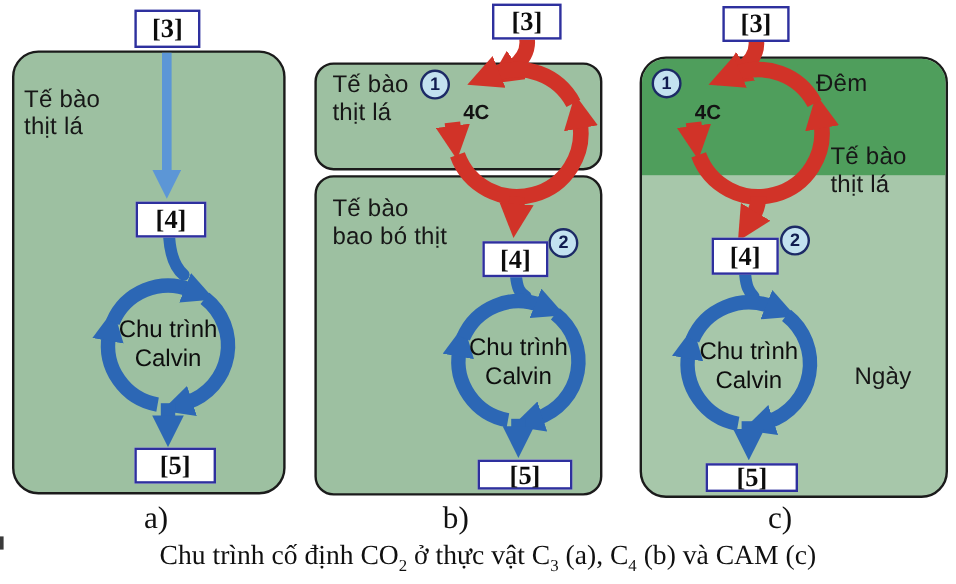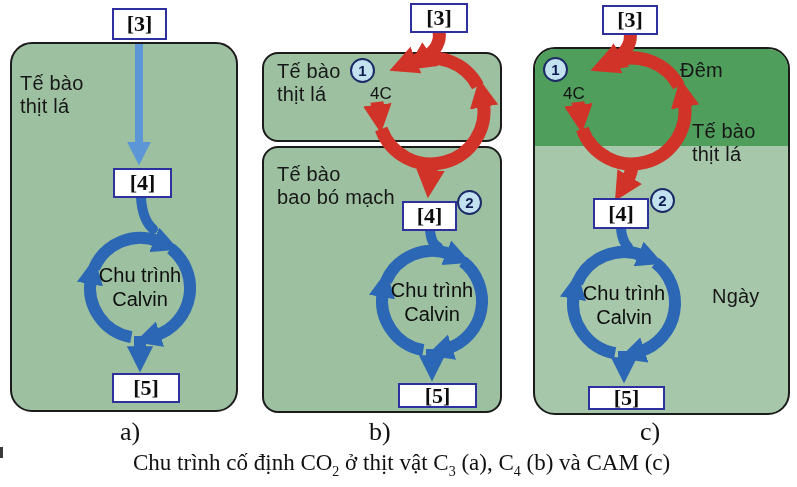--- a/index.html
+++ b/index.html
@@ -14,21 +14,21 @@
   .panel.small-radius{border-radius:16px;}
   #panel-c{background:#a7c7aa;overflow:hidden;}
   #night-region{position:absolute;left:0;top:0;width:100%;height:97px;background:#4f9e5c;}
   svg.arrows{position:absolute;left:0;top:0;z-index:5;}
   .numbox{
     position:absolute;z-index:10;box-sizing:border-box;background:#ffffff;
     border:2px solid #2e309e;color:#0c0c0c;text-align:center;
     font-family:"Liberation Serif","DejaVu Serif",serif;font-weight:700;font-size:22px;
   }
   .lbl{position:absolute;z-index:8;color:#171717;font-size:20px;line-height:23px;letter-spacing:0.2px;}
-  .c4lbl{position:absolute;z-index:8;color:#131313;font-size:17px;font-weight:400;}
+  .c4lbl{position:absolute;z-index:8;color:#131313;font-size:17px;font-weight:700;margin-left:16px;}
   .cycletext{position:absolute;z-index:8;color:#0e0e0e;font-size:20px;line-height:24px;text-align:center;width:106px;}
   .stepnum{
     position:absolute;z-index:9;width:25px;height:25px;border-radius:50%;
     background:#c3e2f0;border:2px solid #1c2a66;box-sizing:border-box;
     color:#101c50;font-size:15px;font-weight:700;text-align:center;line-height:21px;
   }
   .letter{
     position:absolute;z-index:8;color:#111;font-family:"Liberation Serif","DejaVu Serif",serif;
     font-size:26px;
   }
@@ -126,28 +126,28 @@
   <div class="lbl" style="left:20px;top:72px;">
     <div>Tế bào</div>
     <div>thịt lá</div>
   </div>
   <div class="lbl" style="left:277px;top:60px;">
     <div>Tế bào</div>
     <div>thịt lá</div>
   </div>
   <div class="lbl" style="left:277px;top:163px;">
     <div>Tế bào</div>
-    <div>bao bó mạch</div>
+    <div>bao bó thịt</div>
   </div>
   <div class="lbl" style="left:680px;top:59px;">Đêm</div>
   <div class="lbl" style="left:692px;top:120px;">
     <div>Tế bào</div>
     <div>thịt lá</div>
   </div>
-  <div class="lbl" style="left:712px;top:285px;">Ngày</div>
+  <div class="lbl" style="left:712px;top:303px;">Ngày</div>
 
   <div class="c4lbl" style="left:370px;top:84px;">4C</div>
   <div class="c4lbl" style="left:563px;top:84px;">4C</div>
 
   <div class="stepnum" style="left:350px;top:58px;">1</div>
   <div class="stepnum" style="left:457px;top:190px;">2</div>
   <div class="stepnum" style="left:543px;top:57px;">1</div>
   <div class="stepnum" style="left:650px;top:188px;">2</div>
 
   <div class="cycletext" style="left:87px;top:263px;">
@@ -161,16 +161,16 @@
   <div class="cycletext" style="left:571px;top:281px;">
     <div>Chu trình</div>
     <div>Calvin</div>
   </div>
 
   <div class="letter" style="left:120px;top:417px;">a)</div>
   <div class="letter" style="left:369px;top:417px;">b)</div>
   <div class="letter" style="left:640px;top:417px;">c)</div>
 
   <div class="caption">
-    <span>Chu trình cố định CO</span><sub>2</sub><span> ở thịt vật C</span><sub>3</sub><span> (a), C</span><sub>4</sub><span> (b) và CAM (c)</span>
+    <span>Chu trình cố định CO</span><sub>2</sub><span> ở thực vật C</span><sub>3</sub><span> (a), C</span><sub>4</sub><span> (b) và CAM (c)</span>
   </div>
 
 </div>
 
 </body></html>

